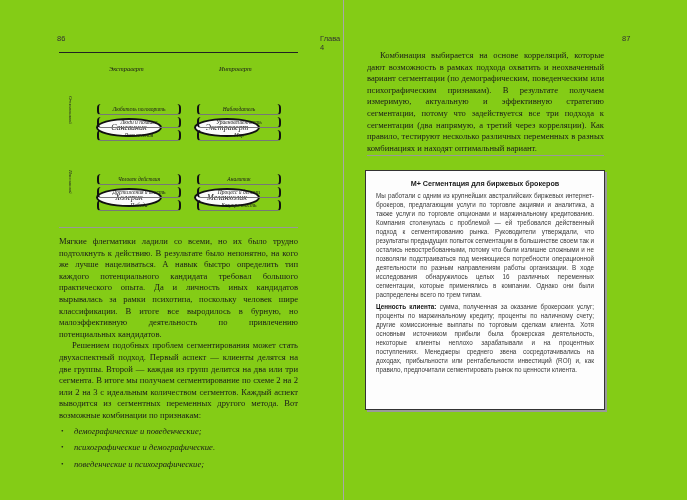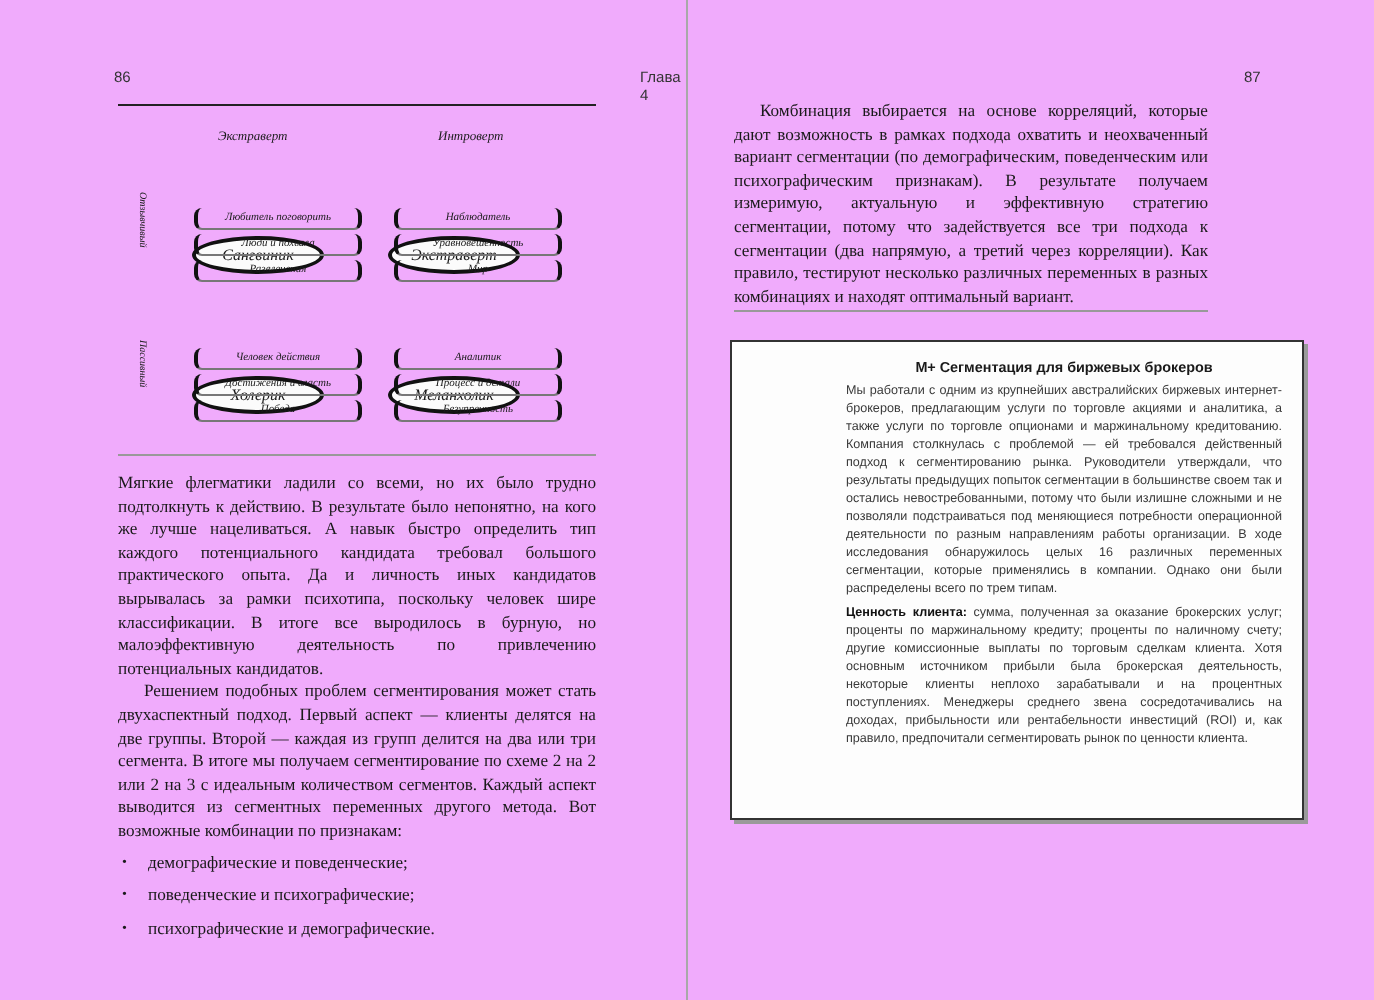--- a/index.html
+++ b/index.html
@@ -4,21 +4,21 @@
 <style>
   html, body { margin: 0; padding: 0; }
   body {
     width: 687px; height: 500px; overflow: hidden;
     background: #f2f2f2;
     font-family: "Liberation Serif", serif;
     color: #1a1a1a;
     position: relative;
   }
   .page {
-    position: absolute; top: 0; height: 500px; background: #f0abfc;
+    position: absolute; top: 0; height: 500px; background: #84cc16;
   }
   .page-left { left: 0; width: 343px; }
   .page-right { left: 344px; width: 343px; }
   .spine { position: absolute; left: 343px; top: 0; width: 1px; height: 500px; background: #a8a8a8; }
 
   .running-head {
     position: absolute; top: 34px;
     font-family: "Liberation Sans", sans-serif; font-size: 7.5px; color: #333;
   }
   .rh-left-num { left: 57px; }
@@ -50,33 +50,32 @@
   }
   .diagram-rule { position: absolute; left: 59px; top: 227px; width: 239px; height: 1px; background: #999; }
 
   .body-text {
     position: absolute; font-size: 8.6px; line-height: 11.6px; text-align: justify;
     font-family: "Liberation Serif", serif;
   }
   .body-text p { margin: 0; text-indent: 0; }
   .body-text p.indent { text-indent: 13px; }
   .left-body { left: 59px; top: 236px; width: 239px; }
-  .bullets { list-style: none; margin: 4px 0 0 0; padding: 0; }
+  .bullets { list-style: none; margin: 4px 0 0 0; padding: 0; font-style: italic; }
   .bullets li { position: relative; padding-left: 15px; margin-bottom: 5px; text-align: left; }
   .bullets li::before { content: "•"; position: absolute; left: 2px; top: 0; font-size: 7px; }
 
   .right-body { left: 23px; top: 50px; width: 237px; }
   .right-rule { position: absolute; left: 23px; top: 155px; width: 237px; height: 1px; background: #999; }
 
   .case-box {
     position: absolute; left: 21px; top: 170px; width: 238px; height: 238px;
     border: 1px solid #333; background: #fdfdfd;
     box-shadow: 2px 2px 0 #9a9a9a;
     font-family: "Liberation Sans", sans-serif;
-    padding-left: 47px;
   }
   .case-title {
     text-align: center; font-weight: bold; font-size: 7.2px; margin-top: 8px; margin-bottom: 3px;
   }
   .case-text { font-size: 6.3px; line-height: 9px; color: #3a3a3a; padding: 0 10px; text-align: justify; }
   .case-text p { margin: 0 0 3px 0; }
   .case-text b { color: #111; }
 </style>
 </head>
 <body>
@@ -113,22 +112,22 @@
     <div class="trait" style="left:138px; top:129px;">Процесс и детали</div>
     <div class="trait" style="left:138px; top:142px;">Безупречность</div>
   </div>
   <div class="diagram-rule"></div>
 
   <div class="body-text left-body">
     <p>Мягкие флегматики ладили со всеми, но их было трудно подтолкнуть к действию. В результате было непонятно, на кого же лучше нацеливаться. А навык быстро определить тип каждого потенциального кандидата требовал большого практического опыта. Да и личность иных кандидатов вырывалась за рамки психотипа, поскольку человек шире классификации. В итоге все выродилось в бурную, но малоэффективную деятельность по привлечению потенциальных кандидатов.</p>
     <p class="indent">Решением подобных проблем сегментирования может стать двухаспектный подход. Первый аспект — клиенты делятся на две группы. Второй — каждая из групп делится на два или три сегмента. В итоге мы получаем сегментирование по схеме 2 на 2 или 2 на 3 с идеальным количеством сегментов. Каждый аспект выводится из сегментных переменных другого метода. Вот возможные комбинации по признакам:</p>
     <ul class="bullets">
       <li>демографические и поведенческие;</li>
+      <li>психографические и демографические.</li>
       <li>поведенческие и психографические;</li>
-      <li>психографические и демографические.</li>
     </ul>
   </div>
 </div>
 
 <div class="spine"></div>
 
 <div class="page page-right">
   <span class="running-head rh-right-num">87</span>
 
   <div class="body-text right-body">

